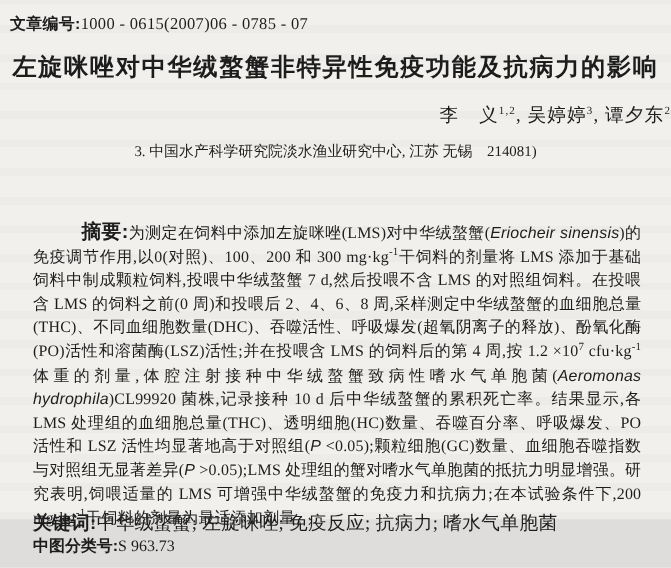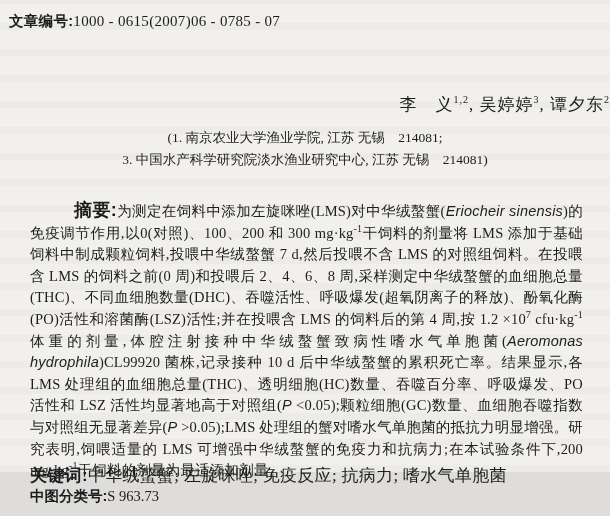--- a/index.html
+++ b/index.html
@@ -60,25 +60,25 @@
 </style>
 </head>
 <body>
 
 <div class="page">
 
   <div class="article-id">
     <span class="heiti">文章编号:</span><span class="val">1000 - 0615(2007)06 - 0785 - 07</span>
   </div>
 
+  <div class="title heiti">左旋咪唑对中华绒螯蟹非特异性免疫功能及抗病力的影响</div>
 
   <div class="authors"><span>李　义</span><sup>1,2</sup>,  <span>吴婷婷</span><sup>3</sup>,  <span>谭夕东</span><sup>2</sup></div>
 
   <div class="affils">
-    <div>(1. 南京农业大学渔业学院, 江苏 无锡　214081;</div>
     <div>3. 中国水产科学研究院淡水渔业研究中心, 江苏 无锡　214081)</div>
   </div>
 
   <div class="abstract">
     <span class="lbl heiti">摘要:</span><span><span>为测定在饲料中添加左旋咪唑(LMS)对中华绒螯蟹(</span><i>Eriocheir sinensis</i><span>)的免疫调节作用,以0(对照)、100、200 和 300 mg·kg</span><sup>-1</sup><span>干饲料的剂量将 LMS 添加于基础饲料中制成颗粒饲料,投喂中华绒螯蟹 7 d,然后投喂不含 LMS 的对照组饲料。在投喂含 LMS 的饲料之前(0 周)和投喂后 2、4、6、8 周,采样测定中华绒螯蟹的血细胞总量(THC)、不同血细胞数量(DHC)、吞噬活性、呼吸爆发(超氧阴离子的释放)、酚氧化酶(PO)活性和溶菌酶(LSZ)活性;并在投喂含 LMS 的饲料后的第 4 周,按 1.2 ×10</span><sup>7</sup><span> cfu·kg</span><sup>-1</sup><span>体重的剂量,体腔注射接种中华绒螯蟹致病性嗜水气单胞菌(</span><i>Aeromonas hydrophila</i><span>)CL99920 菌株,记录接种 10 d 后中华绒螯蟹的累积死亡率。结果显示,各 LMS 处理组的血细胞总量(THC)、透明细胞(HC)数量、吞噬百分率、呼吸爆发、PO 活性和 LSZ 活性均显著地高于对照组(</span><i>P</i><span> &lt;0.05);颗粒细胞(GC)数量、血细胞吞噬指数与对照组无显著差异(</span><i>P</i><span> &gt;0.05);LMS 处理组的蟹对嗜水气单胞菌的抵抗力明显增强。研究表明,饲喂适量的 LMS 可增强中华绒螯蟹的免疫力和抗病力;在本试验条件下,200 mg·kg</span><sup>-1</sup><span>干饲料的剂量为最适添加剂量。</span></span>
   </div>
 
   <div class="keywords">
     <span class="heiti">关键词:</span><span>中华绒螯蟹; 左旋咪唑; 免疫反应; 抗病力; 嗜水气单胞菌</span>
   </div>

